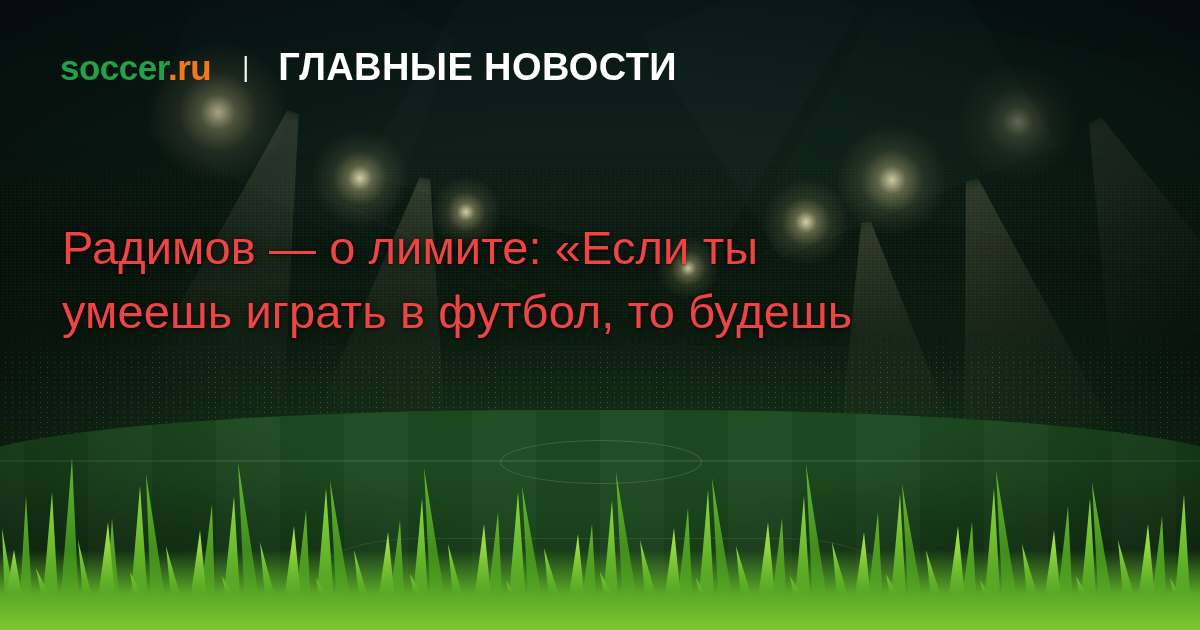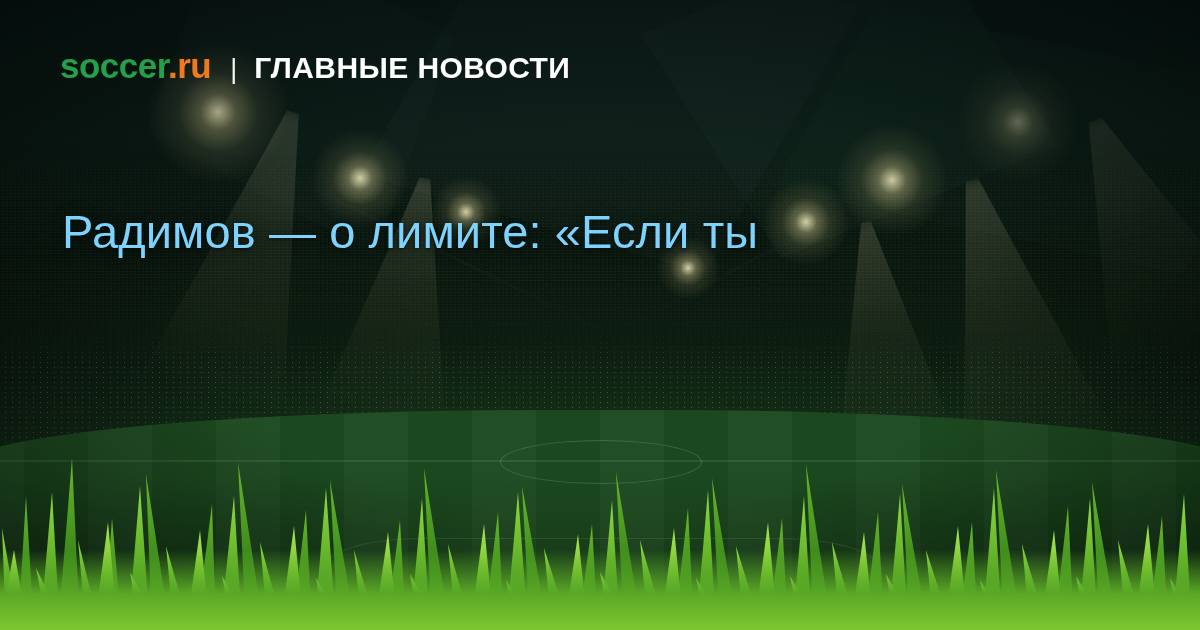--- a/index.html
+++ b/index.html
@@ -232,22 +232,22 @@
     pointer-events: none;
   }
   .grass svg { display: block; width: 100%; height: 100%; }
 
   
   .header {
     position: absolute;
     left: 60px;
     top: 48px;
     display: flex;
-    align-items: flex-end;
-    gap: 0;
+    align-items: center;
+    gap: 12px;
     z-index: 5;
   }
   .logo {
     font-size: 35px;
     font-weight: bold;
     letter-spacing: -0.5px;
     line-height: 1;
     white-space: nowrap;
   }
   .logo .word { color: #22a04a; }
@@ -256,35 +256,35 @@
   .divider {
     color: #ffffff;
     font-size: 27px;
     line-height: 1;
     margin: 0 17px 0 19px;
     font-weight: 400;
     opacity: .95;
   }
   .section-title {
     color: #ffffff;
-    font-size: 30px;
+    font-size: 38px;
     font-weight: bold;
     letter-spacing: 0.4px;
     line-height: 1;
     white-space: nowrap;
   }
 
   
   .headline {
     position: absolute;
     left: 62px;
-    top: 200px;
+    top: 216px;
     width: 1070px;
     z-index: 5;
-    color: #7dd3fc;
+    color: #ef4444;
     font-size: 47px;
     font-weight: 400;
     line-height: 64px;
     letter-spacing: 0.1px;
     text-shadow: 0 2px 14px rgba(0,0,0,0.55), 0 1px 3px rgba(0,0,0,0.45);
   }
   .headline .ln { display: block; white-space: nowrap; }
 </style>
 </head>
 <body>
@@ -449,15 +449,16 @@
   <div class="header">
     <div class="logo">
       <span class="word">soccer</span><span class="tld">.ru</span>
     </div>
     <span class="divider">|</span>
     <span class="section-title">ГЛАВНЫЕ НОВОСТИ</span>
   </div>
 
   <div class="headline">
     <span class="ln">Радимов — о лимите: «Если ты</span>
+    <span class="ln">умеешь играть в футбол, то будешь</span>
   </div>
 
 </div>
 
 </body></html>

